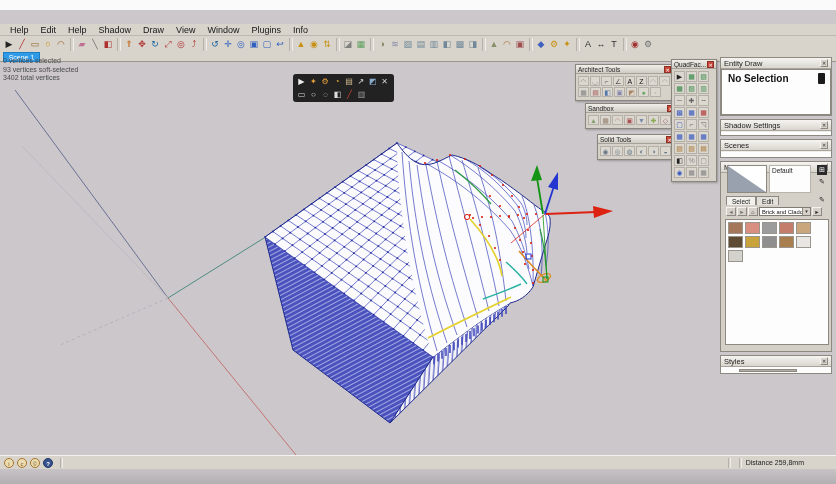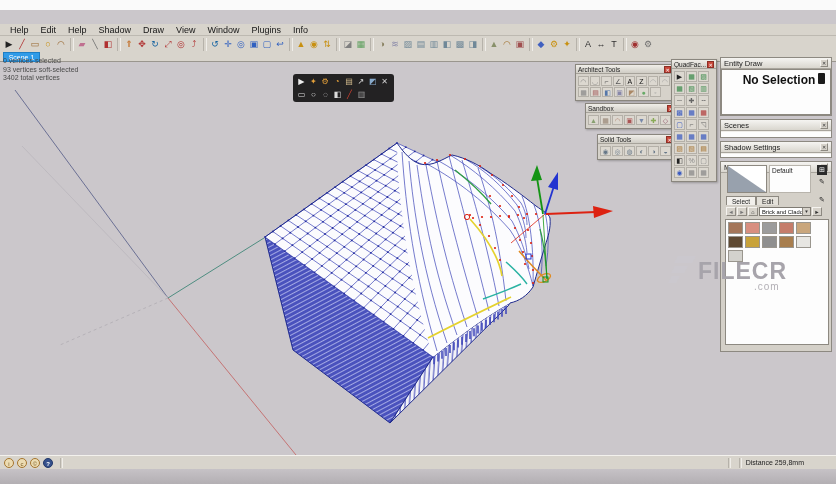--- a/index.html
+++ b/index.html
@@ -50,21 +50,21 @@
 
   
   .tray{left:720px;top:57px;width:112px;}
   .traysec{background:#d4d0c8;border:1px solid #8d8981;margin-bottom:3px;}
   .trayhdr{height:11px;background:linear-gradient(#f5f4f1,#d9d6ce);border-bottom:1px solid #a8a49c;
            display:flex;align-items:center;padding:0 3px;}
   .trayhdr .t{font-size:7.5px;color:#1c1c1c;flex:1;}
   .hdrbtn{width:8px;height:8px;background:#d6d2ca;border:1px solid;border-color:#f5f3ef #8d8981 #8d8981 #f5f3ef;
           font-size:5px;line-height:7px;text-align:center;color:#333;}
   .whitebox{background:#fdfdfd;border:1px solid #8d8981;}
-  .noselect{font-size:12px;font-weight:bold;color:#111;padding:3px 0 0 6px;text-align:center;}
+  .noselect{font-size:10px;font-weight:bold;color:#111;padding:3px 0 0 6px;}
   .entico{position:absolute;right:5px;top:3px;width:7px;height:11px;background:#1b1b1b;border-radius:1px;}
   .stripthin{background:#fdfdfd;border-top:1px solid #efede9;}
 
   .mat-preview{position:absolute;left:6px;top:3px;width:40px;height:28px;background:#fff;border:1px solid #8d8981;overflow:hidden;}
   .mat-tri{position:absolute;left:0;bottom:0;width:0;height:0;border-left:38px solid #98a1ad;border-top:26px solid transparent;}
   .mat-namebox{position:absolute;left:48px;top:3px;width:42px;height:28px;background:#fdfdfd;border:1px solid #b8b4ac;
                font-size:6.5px;color:#222;padding:1px 2px;}
   .mat-sideicons{position:absolute;right:3px;top:3px;width:11px;display:flex;flex-direction:column;}
   .mini{width:10px;height:10px;margin-bottom:2px;font-size:7px;line-height:10px;text-align:center;color:#222;}
   .tabsrow{position:absolute;left:5px;top:34px;display:flex;align-items:flex-end;}
@@ -802,32 +802,32 @@
         <span class="hdrbtn">✕</span>
       </div>
       <div class="whitebox" style="height:46px;position:relative;">
         <div class="noselect">No Selection</div>
         <div class="entico"></div>
       </div>
     </div>
 
     <div class="traysec">
       <div class="trayhdr">
+        <span class="t">Shadow Settings</span>
+        <span class="hdrbtn">✕</span>
+      </div>
+      <div class="stripthin" style="height:4px;"></div>
+    </div>
+
+    <div class="traysec">
+      <div class="trayhdr">
         <span class="t">Scenes</span>
         <span class="hdrbtn">✕</span>
       </div>
       <div class="stripthin" style="height:6px;"></div>
-    </div>
-
-    <div class="traysec">
-      <div class="trayhdr">
-        <span class="t">Shadow Settings</span>
-        <span class="hdrbtn">✕</span>
-      </div>
-      <div class="stripthin" style="height:4px;"></div>
     </div>
 
     <div class="traysec" style="height:191px;position:relative;">
       <div class="trayhdr">
         <span class="t">Materials</span>
         <span class="hdrbtn">✕</span>
       </div>
       <div class="mat-preview">
           <div class="mat-tri"></div>
         </div>
@@ -861,37 +861,39 @@
             <div class="swatch" style="background: rgb(95, 74, 51);"></div>
             <div class="swatch" style="background: rgb(200, 162, 58);"></div>
             <div class="swatch" style="background: rgb(143, 143, 143);"></div>
             <div class="swatch" style="background: rgb(168, 126, 78);"></div>
             <div class="swatch" style="background: rgb(231, 230, 226);"></div>
             <div class="swatch" style="background: rgb(211, 210, 205);"></div>
           </div>
       </div>
     </div>
 
+    <div class="traysec">
+      <div class="trayhdr">
+        <span class="t">Styles</span>
+        <span class="hdrbtn">✕</span>
+      </div>
+      <div class="styles-strip">
+          <div class="hscroll"></div>
+        </div>
+    </div>
   </div>
 
   <div class="abs statusbar">
     <span id="status-icons" style="display:flex;">
         <span class="sicon gold">i</span>
         <span class="sicon gold">c</span>
         <span class="sicon gold">©</span>
         <span class="sicon help">?</span>
       </span>
     <span class="ssep"></span>
     <span style="flex:1;"></span>
     <span class="ssep"></span>
     <span class="ssep"></span>
     <span class="distance"><span>Distance</span> <span>259,8mm</span></span>
   </div>
   <div class="abs bottomstrip"></div>
 
-  <div class="abs watermark">
-    <div class="wmbar" style="left:6px;top:6px;width:18px;height:7px;"></div>
-    <div class="wmbar" style="left:3px;top:16px;width:13px;height:7px;"></div>
-    <div class="wmbar" style="left:0px;top:26px;width:8px;height:7px;"></div>
-    <div class="wmtext">FILECR</div>
-    <div class="wmcom">.com</div>
-  </div>
 </div>
 
 </body></html>

